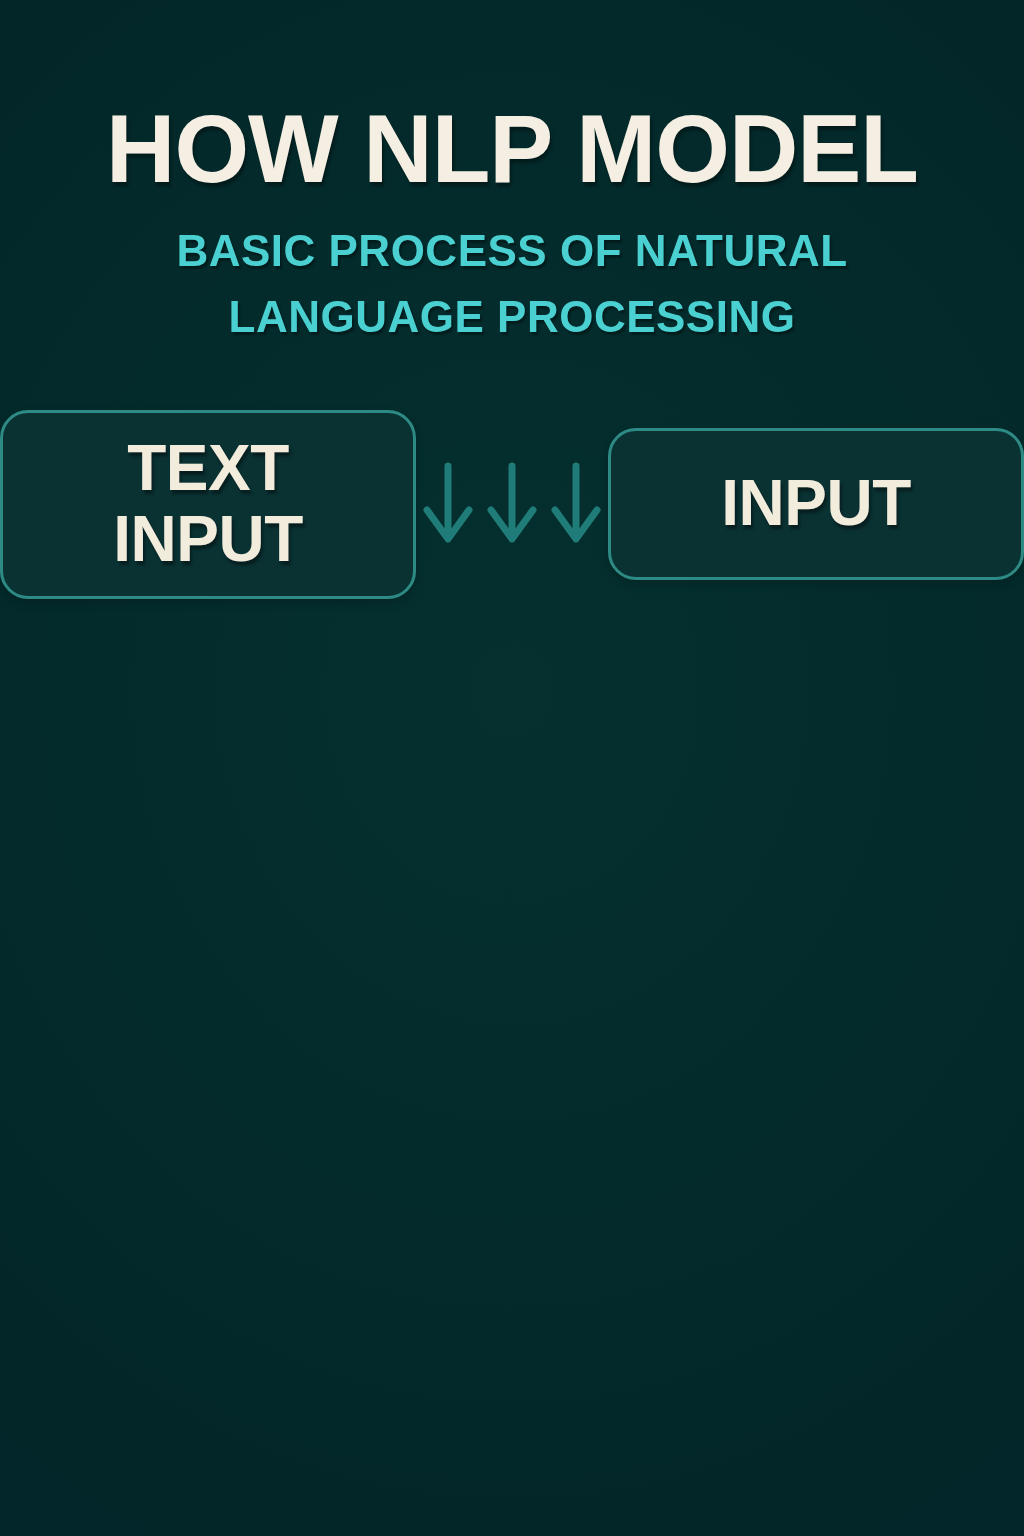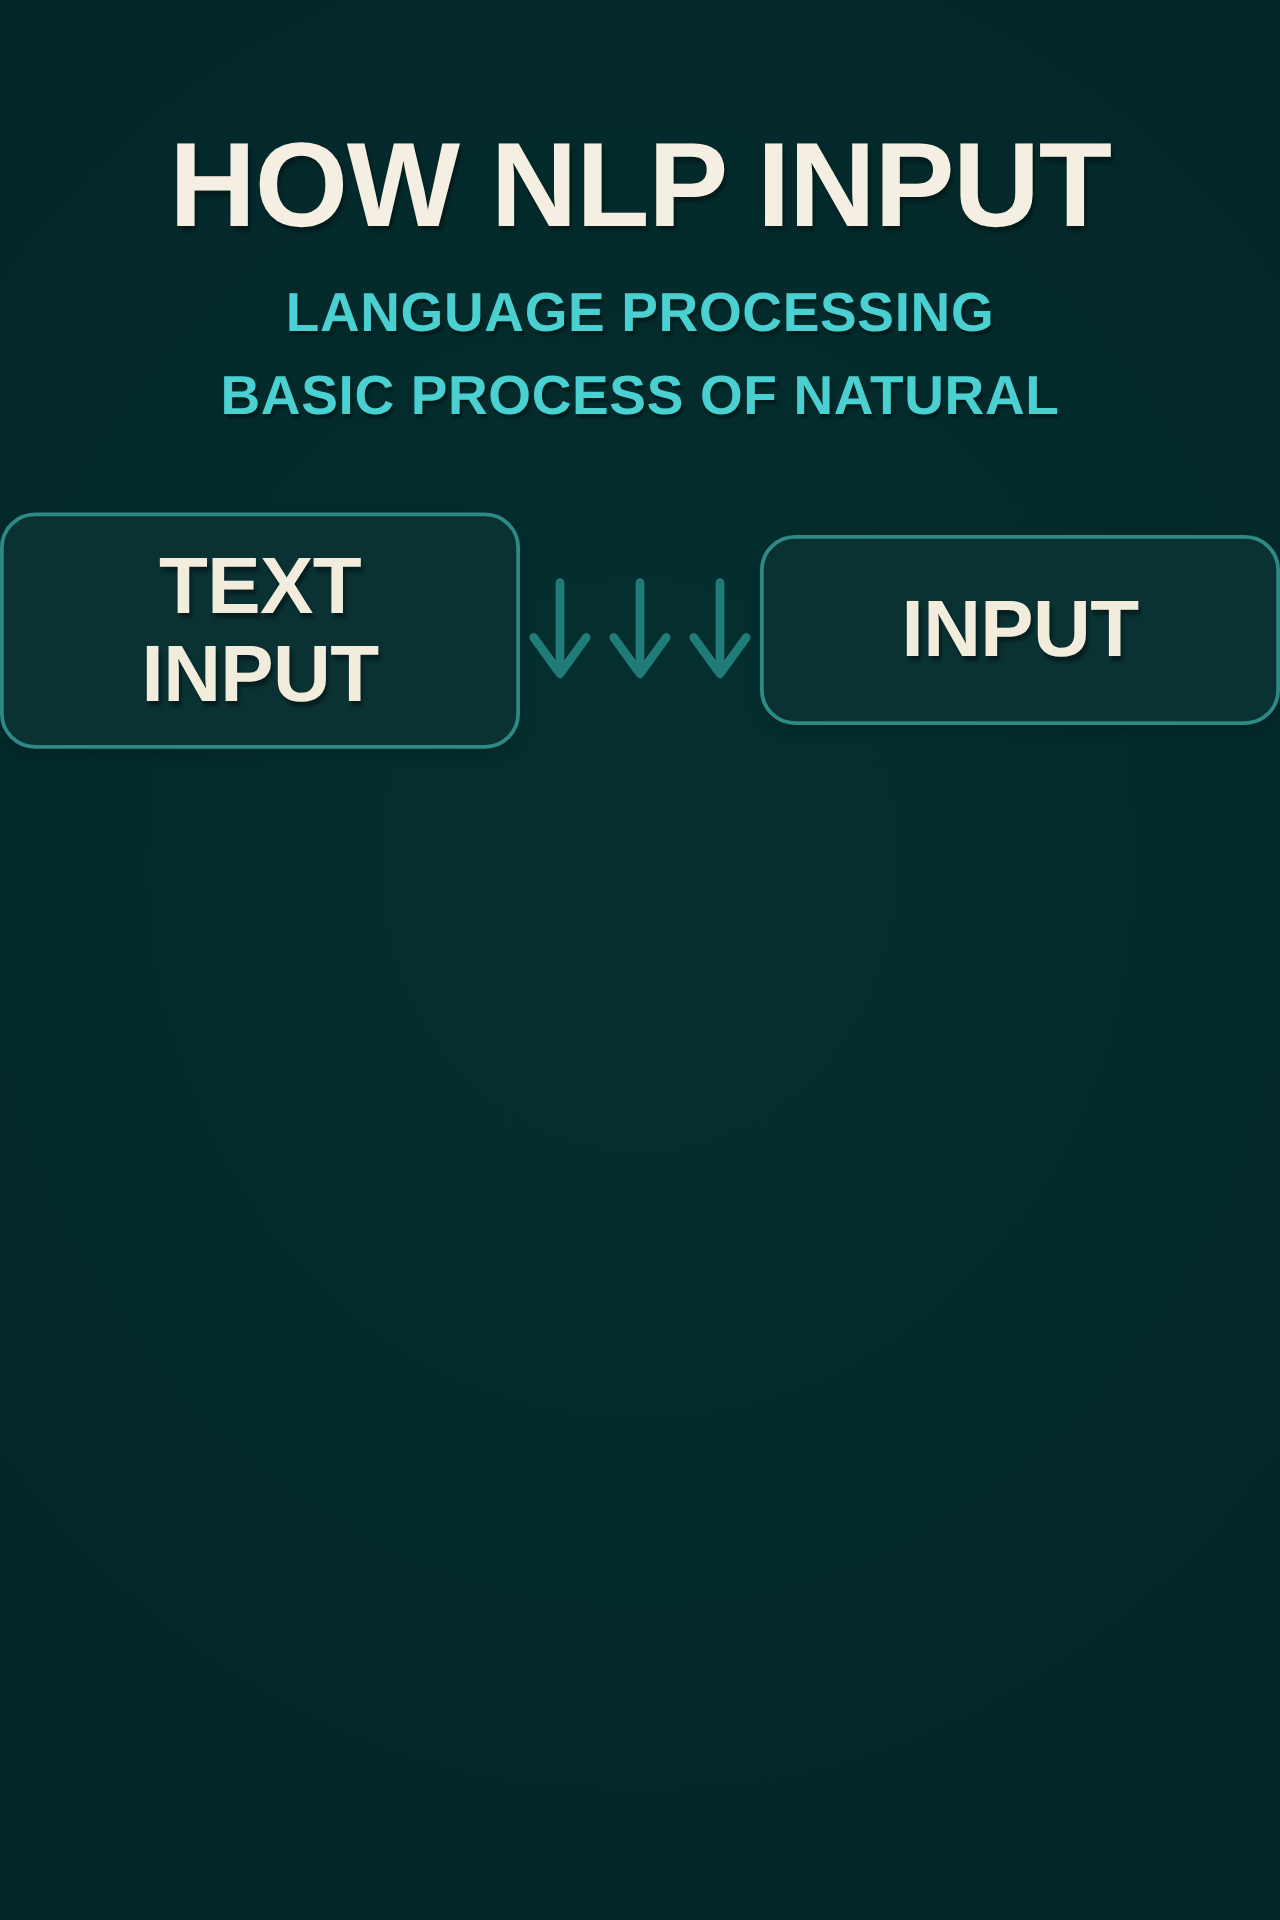--- a/index.html
+++ b/index.html
@@ -84,25 +84,25 @@
     fill: none;
     stroke-linecap: round;
     stroke-linejoin: round;
   }
 </style>
 </head>
 <body>
 
 <div class="canvas">
 
-  <h1 class="page-title">HOW NLP INPUT</h1>
+  <h1 class="page-title">HOW NLP MODEL</h1>
 
   <div class="page-subtitle">
+    <div>BASIC PROCESS OF NATURAL</div>
     <div>LANGUAGE PROCESSING</div>
-    <div>BASIC PROCESS OF NATURAL</div>
   </div>
 
   <div class="flow">
 
     <div class="flow-box">
       <span class="step-label">TEXT INPUT</span>
     </div>
 
     <div class="arrow-wrap">
       <svg width="64" height="84" viewBox="0 0 64 84">

